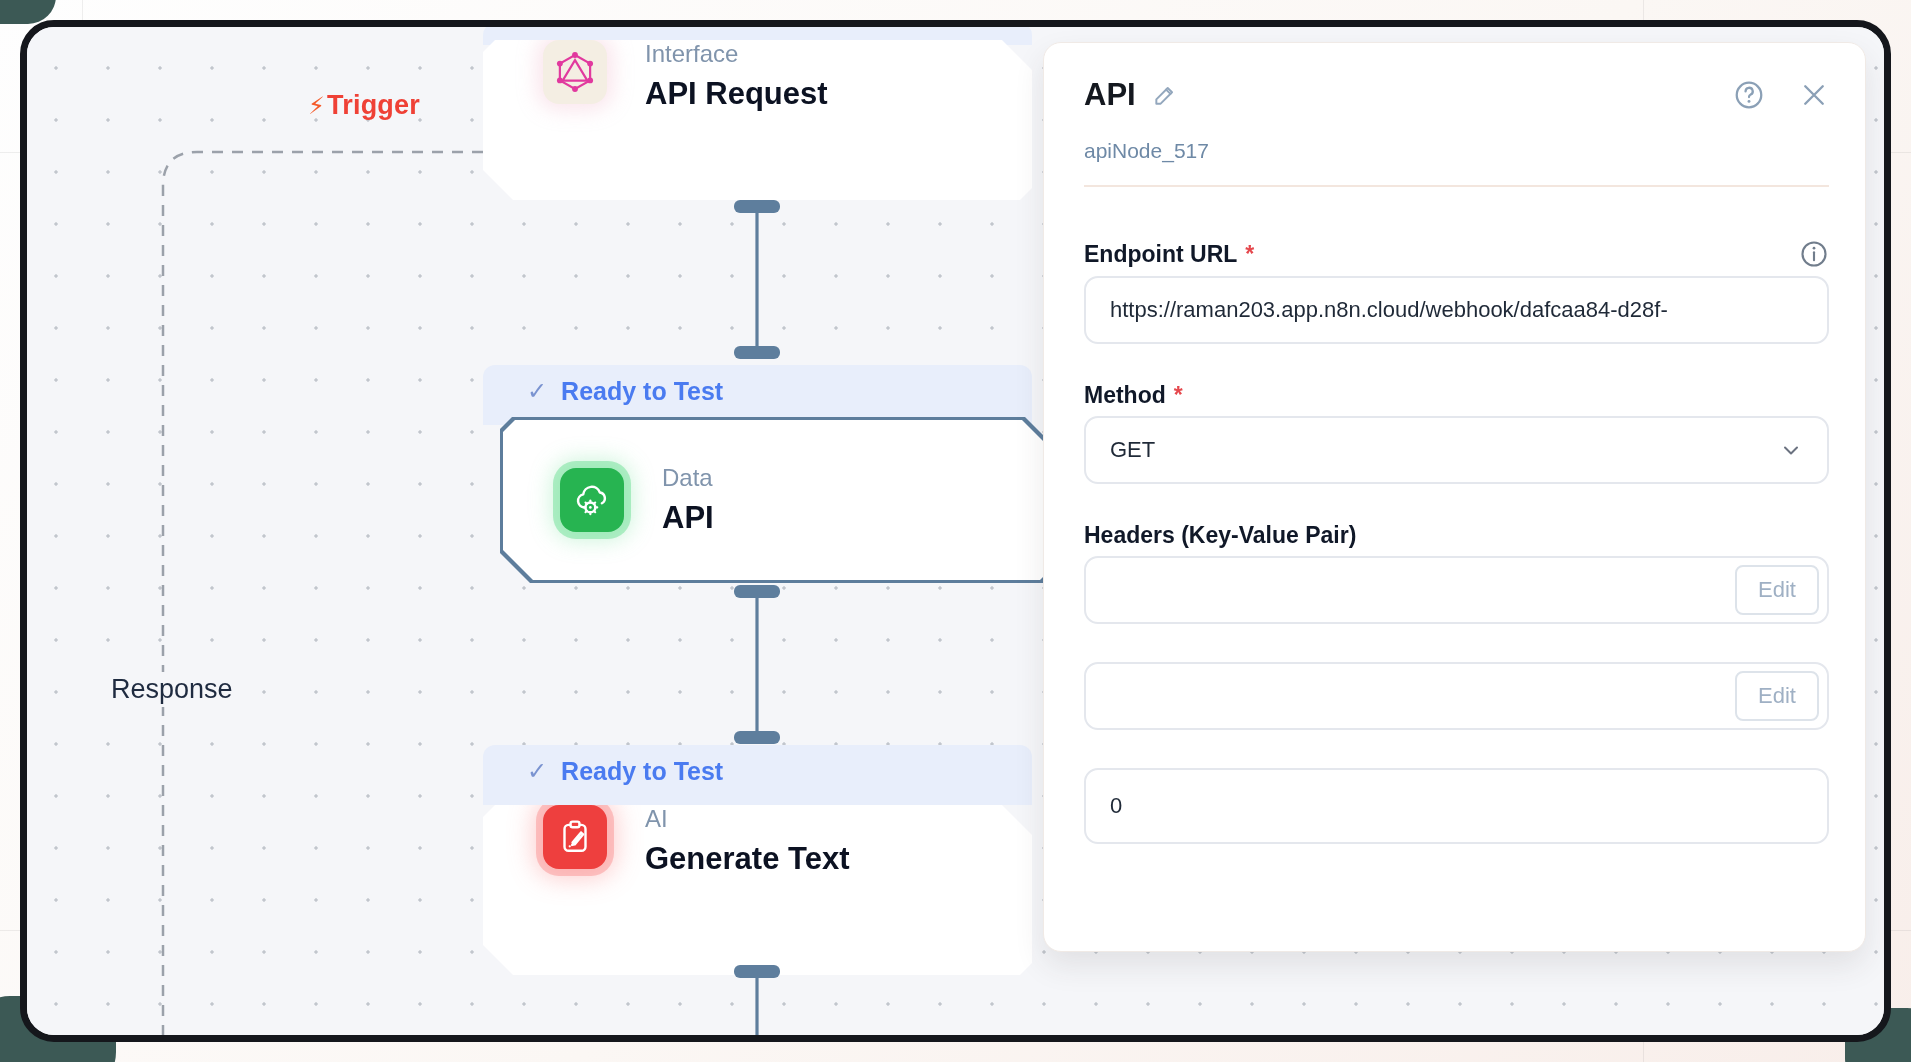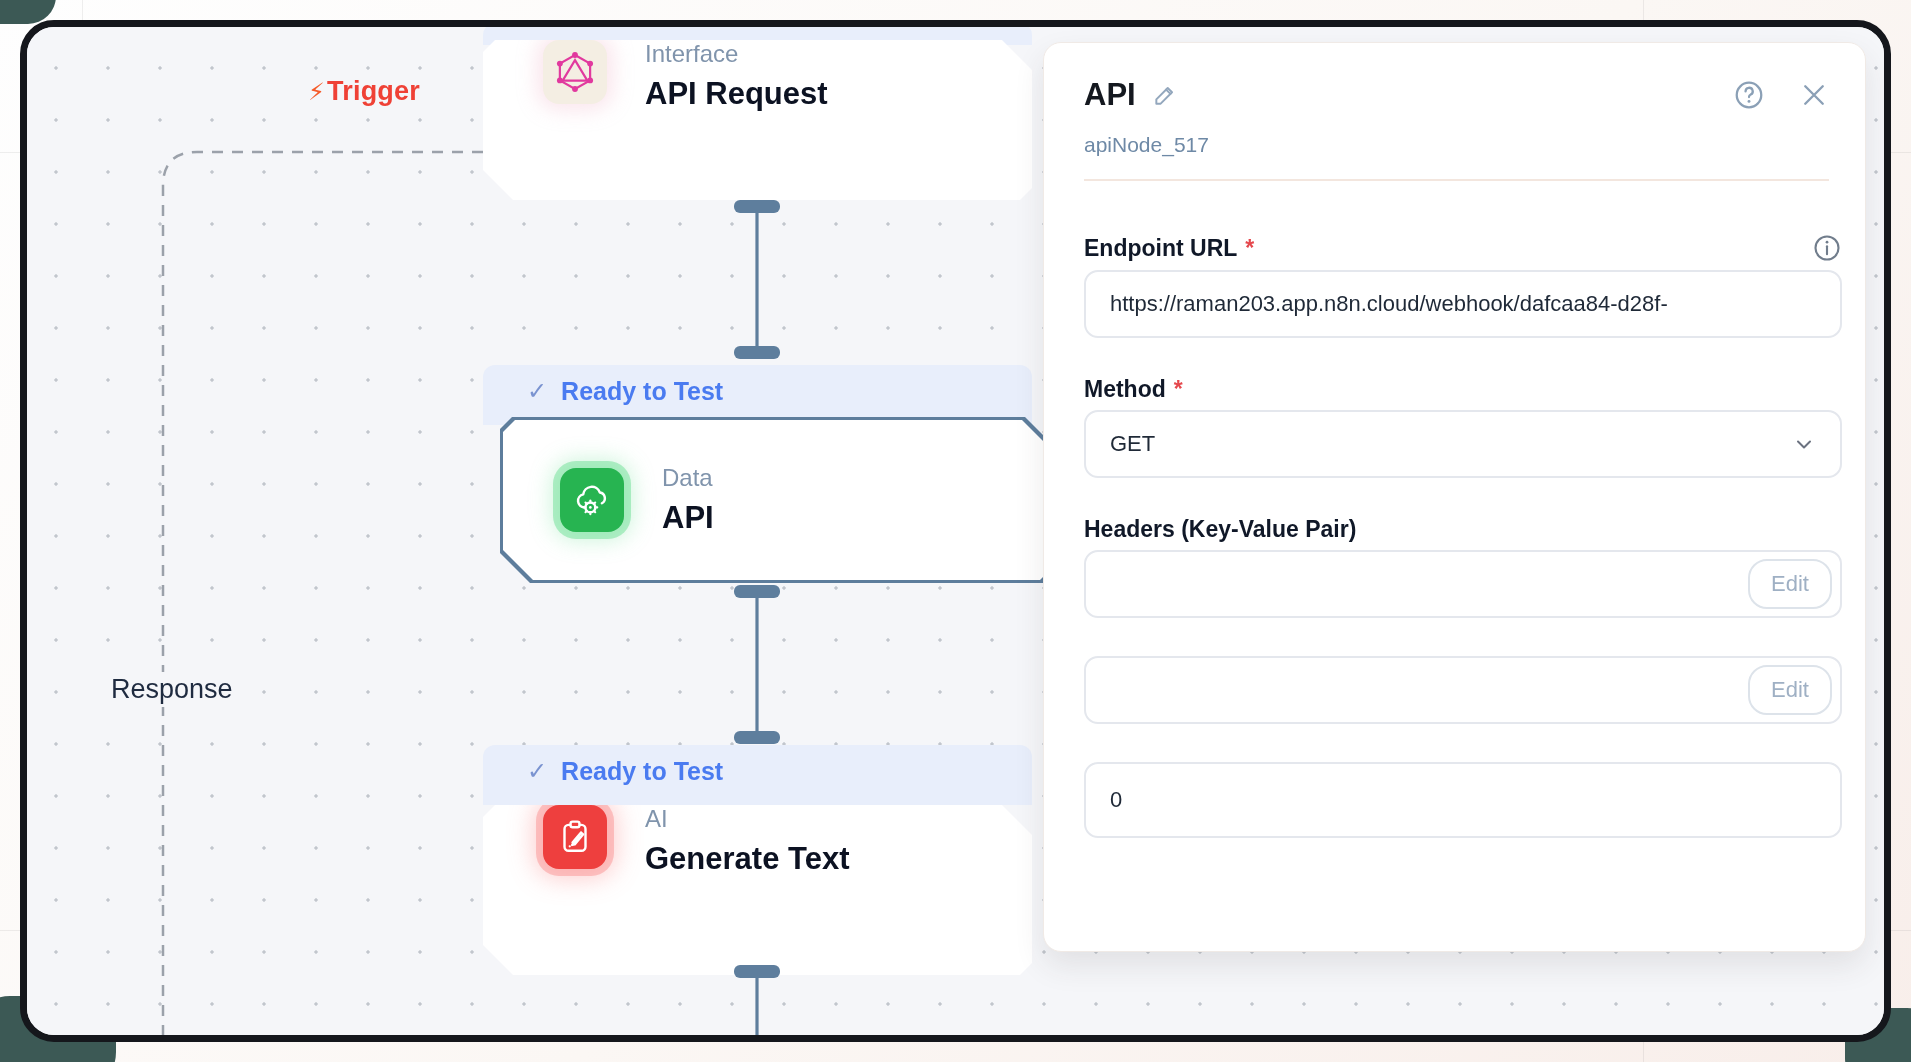--- a/index.html
+++ b/index.html
@@ -30,21 +30,21 @@
       radial-gradient(circle, #c2c6cd 1.4px, rgba(194,198,205,0) 1.9px);
     background-size:52px 52px;
     background-position:30px 42px;
     background-color:#f5f6f9;
   }
 
   .lines-svg { position:absolute; left:0; top:0; width:1911px; height:1062px; z-index:1; }
   .bars-svg  { position:absolute; left:0; top:0; width:1911px; height:1062px; z-index:4; pointer-events:none; }
 
   .trigger-label {
-    position:absolute; left:308px; top:76px; z-index:2;
+    position:absolute; left:308px; top:90px; z-index:2;
     font-size:27px; font-weight:700; color:#ef4136; letter-spacing:.2px;
   }
   .trigger-label .bolt { font-family:"DejaVu Sans", sans-serif; font-size:24px; color:#f55b2a; margin-right:2px; }
   .response-label {
     position:absolute; left:101px; top:672px; z-index:2;
     font-size:27px; color:#1f2b40; background:#f5f6f9; padding:2px 10px;text-align:right;
   }
 
   
   .badge {
@@ -91,41 +91,41 @@
     background:#ffffff; border-radius:18px;
     border:1px solid #f0eae6;
     box-shadow:0 14px 30px rgba(60,50,45,.10);
     overflow:hidden;
   }
   .panel-header { padding:34px 36px 0 40px; }
   .ph-titlerow { display:flex; align-items:center; }
   .panel-title { font-size:31px; font-weight:600; color:#14181f; }
   .pencil-btn { margin-left:16px; color:#93a7bd; display:flex; cursor:pointer; }
   .ph-icons { margin-left:auto; display:flex; align-items:center; gap:34px; color:#8ba0b6; }
-  .panel-subtitle { margin-top:20px; font-size:21px; color:#6e89a6; }
+  .panel-subtitle { margin-top:26px; font-size:21px; color:#6e89a6; }
   .panel-divider { margin-top:22px; border-top:2px solid #f3e6de; }
-  .panel-body { padding:52px 23px 0 40px; }
+  .panel-body { padding:52px 36px 0 40px; }
   .field-section + .field-section { margin-top:38px; }
   .label-row { display:flex; align-items:center; }
   .field-label { font-size:23px; font-weight:700; color:#101828; }
   .req { color:#e5484d; margin-left:8px; font-size:23px; font-weight:700; }
   .label-row .info { margin-left:auto; color:#717d8c; display:flex; }
   .input-wrap { position:relative; margin-top:7px; }
   .text-input, .select-box {
     width:100%; height:68px; border:2px solid #e4e7ed; border-radius:14px;
     background:#fff; font-family:"Liberation Sans", sans-serif;
     font-size:22px; color:#1f2937; padding:0 24px; outline:none;
     display:flex; align-items:center;
   }
   input.text-input { display:block; line-height:64px; text-overflow:clip; white-space:nowrap; overflow:hidden; }
   .select-box { justify-content:space-between; cursor:pointer; }
   .select-box .chev { color:#6b7280; display:flex; }
   .edit-btn {
     position:absolute; right:10px; top:9px; width:84px; height:50px;
-    border:2px solid #dde3ea; border-radius:19px; background:#fff;
+    border:2px solid #dde3ea; border-radius:8px; background:#fff;
     color:#9fb0c4; font-size:22px; font-family:"Liberation Sans", sans-serif;
     cursor:pointer;
   }
   .retries-input { height:76px; }
 
   svg { display:block; }
 </style>
 </head>
 <body>
 

